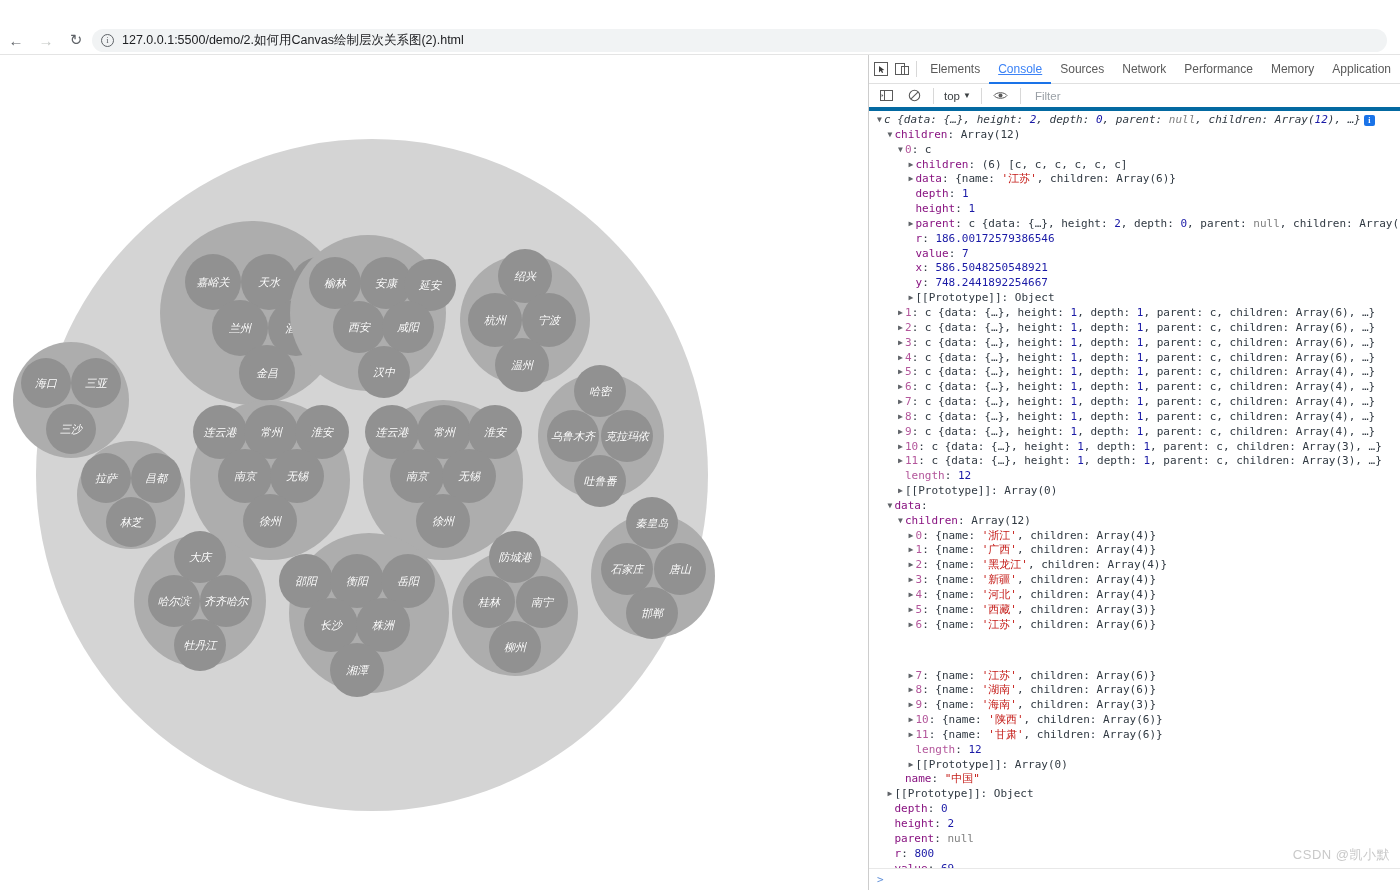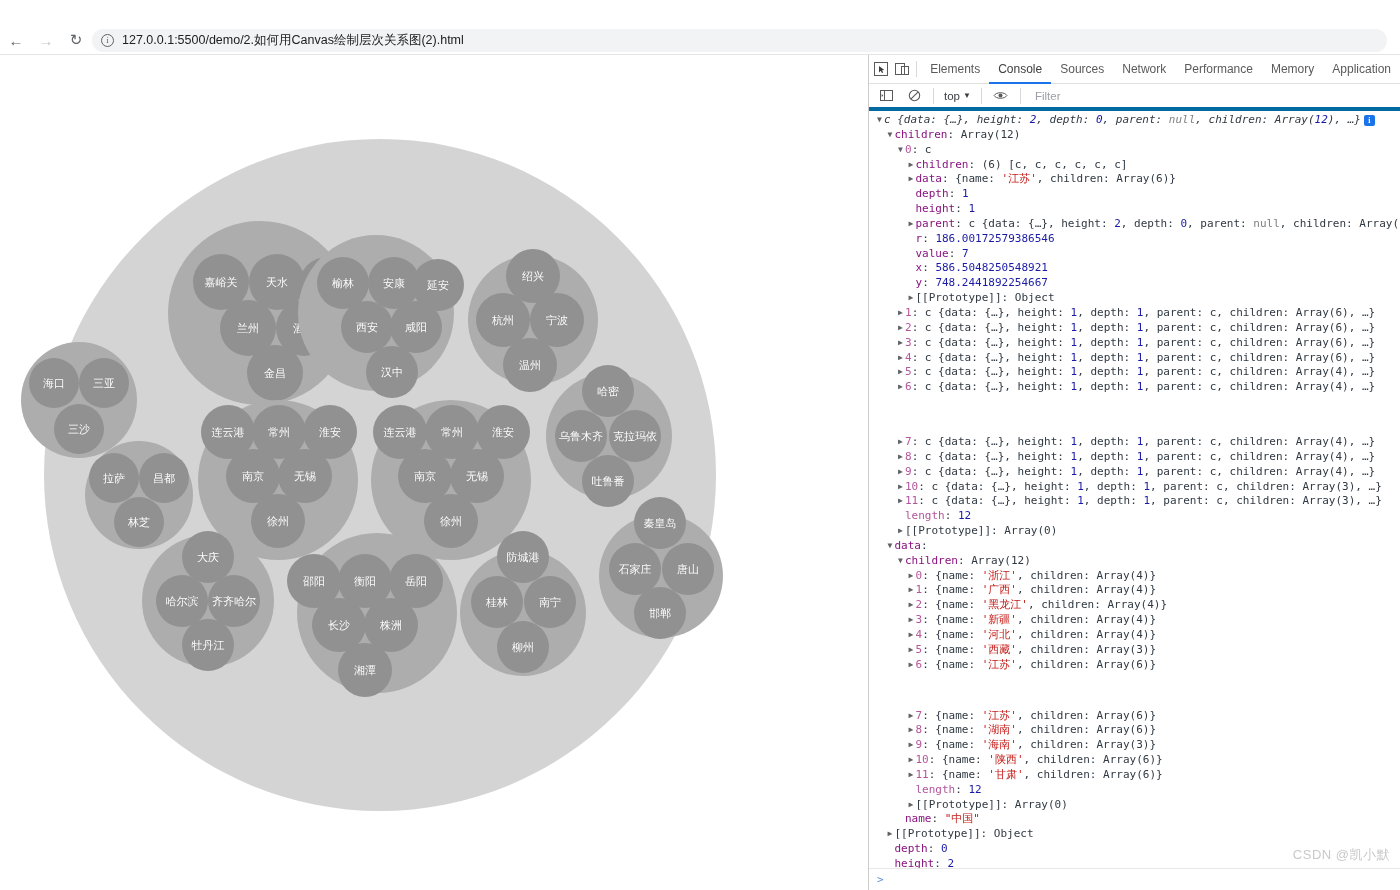--- a/index.html
+++ b/index.html
@@ -81,21 +81,21 @@
   }
   #omnibox-url { font-size: 12.5px; color: #202124; white-space: nowrap; }
 
   
   #page-viewport {
     position: absolute; left: 0; top: 55px;
     width: 868px; height: 835px;
     background: #ffffff; overflow: hidden;
   }
   #pack-root {
-    position: absolute; left: 12px; top: 0; width: 868px; height: 835px;
+    position: absolute; left: 4px; top: 0; width: 868px; height: 835px; font-style: italic;
   }
   .node { position: absolute; border-radius: 50%; }
   .node.level-0 { background: #d4d4d4; }
   .node.level-1 { background: #adadad; }
   .node.level-2 {
     background: #919191;
     display: flex; align-items: center; justify-content: center;
   }
   .node-label {
     color: #ffffff; font-size: 11px; line-height: 1;
@@ -120,21 +120,21 @@
     width: 26px; height: 26px; display: flex; align-items: center;
     justify-content: center; color: #5a5a5a;
   }
   .dt-sep { width: 1px; height: 16px; background: #d8d8d8; margin: 0 4px; }
   .dt-tab {
     font-family: "Liberation Sans", sans-serif;
     font-size: 12px; color: #5a5a5a; padding: 0 9px;
     height: 29px; line-height: 29px; white-space: nowrap;
   }
   .dt-tab.active {
-    color: #404040; box-shadow: inset 0 -2px 0 #1a73e8;
+    color: #3b82f6; box-shadow: inset 0 -2px 0 #1a73e8; text-decoration: underline;
   }
 
   #dt-filterbar {
     height: 27px; display: flex; align-items: center;
     border-bottom: 4px solid #0369a1; background: #ffffff;
     padding-left: 4px; gap: 2px;
   }
   #dt-context-select {
     font-family: "Liberation Sans", sans-serif; font-size: 11.5px;
     color: #3c4043; padding: 0 4px; display: flex;
@@ -453,21 +453,21 @@
       <div class="cl" style="padding-left: 37.5px;"><span class="tri empty">&nbsp;</span><span class="k-prop">value</span><span class="k-plain">: </span><span class="k-num">7</span></div>
       <div class="cl" style="padding-left: 37.5px;"><span class="tri empty">&nbsp;</span><span class="k-prop">x</span><span class="k-plain">: </span><span class="k-num">586.5048250548921</span></div>
       <div class="cl" style="padding-left: 37.5px;"><span class="tri empty">&nbsp;</span><span class="k-prop">y</span><span class="k-plain">: </span><span class="k-num">748.2441892254667</span></div>
       <div class="cl" style="padding-left: 37.5px;"><span class="tri">▶</span><span class="k-plain">[[Prototype]]: Object</span></div>
       <div class="cl" style="padding-left: 27px;"><span class="tri">▶</span><span class="k-lenkey">1</span><span class="k-plain">: c {data: {…}, height: </span><span class="k-num">1</span><span class="k-plain">, depth: </span><span class="k-num">1</span><span class="k-plain">, parent: c, children: Array(6), …}</span></div>
       <div class="cl" style="padding-left: 27px;"><span class="tri">▶</span><span class="k-lenkey">2</span><span class="k-plain">: c {data: {…}, height: </span><span class="k-num">1</span><span class="k-plain">, depth: </span><span class="k-num">1</span><span class="k-plain">, parent: c, children: Array(6), …}</span></div>
       <div class="cl" style="padding-left: 27px;"><span class="tri">▶</span><span class="k-lenkey">3</span><span class="k-plain">: c {data: {…}, height: </span><span class="k-num">1</span><span class="k-plain">, depth: </span><span class="k-num">1</span><span class="k-plain">, parent: c, children: Array(6), …}</span></div>
       <div class="cl" style="padding-left: 27px;"><span class="tri">▶</span><span class="k-lenkey">4</span><span class="k-plain">: c {data: {…}, height: </span><span class="k-num">1</span><span class="k-plain">, depth: </span><span class="k-num">1</span><span class="k-plain">, parent: c, children: Array(6), …}</span></div>
       <div class="cl" style="padding-left: 27px;"><span class="tri">▶</span><span class="k-lenkey">5</span><span class="k-plain">: c {data: {…}, height: </span><span class="k-num">1</span><span class="k-plain">, depth: </span><span class="k-num">1</span><span class="k-plain">, parent: c, children: Array(4), …}</span></div>
       <div class="cl" style="padding-left: 27px;"><span class="tri">▶</span><span class="k-lenkey">6</span><span class="k-plain">: c {data: {…}, height: </span><span class="k-num">1</span><span class="k-plain">, depth: </span><span class="k-num">1</span><span class="k-plain">, parent: c, children: Array(4), …}</span></div>
-      <div class="cl" style="padding-left: 27px; margin-top: 40px;"><span class="tri">▶</span><span class="k-lenkey">7</span><span class="k-plain">: c {data: {…}, height: </span><span class="k-num">1</span><span class="k-plain">, depth: </span><span class="k-num">1</span><span class="k-plain">, parent: c, children: Array(4), …}</span></div>
+      <div class="cl" style="padding-left: 27px;"><span class="tri">▶</span><span class="k-lenkey">7</span><span class="k-plain">: c {data: {…}, height: </span><span class="k-num">1</span><span class="k-plain">, depth: </span><span class="k-num">1</span><span class="k-plain">, parent: c, children: Array(4), …}</span></div>
       <div class="cl" style="padding-left: 27px;"><span class="tri">▶</span><span class="k-lenkey">8</span><span class="k-plain">: c {data: {…}, height: </span><span class="k-num">1</span><span class="k-plain">, depth: </span><span class="k-num">1</span><span class="k-plain">, parent: c, children: Array(4), …}</span></div>
       <div class="cl" style="padding-left: 27px;"><span class="tri">▶</span><span class="k-lenkey">9</span><span class="k-plain">: c {data: {…}, height: </span><span class="k-num">1</span><span class="k-plain">, depth: </span><span class="k-num">1</span><span class="k-plain">, parent: c, children: Array(4), …}</span></div>
       <div class="cl" style="padding-left: 27px;"><span class="tri">▶</span><span class="k-lenkey">10</span><span class="k-plain">: c {data: {…}, height: </span><span class="k-num">1</span><span class="k-plain">, depth: </span><span class="k-num">1</span><span class="k-plain">, parent: c, children: Array(3), …}</span></div>
       <div class="cl" style="padding-left: 27px;"><span class="tri">▶</span><span class="k-lenkey">11</span><span class="k-plain">: c {data: {…}, height: </span><span class="k-num">1</span><span class="k-plain">, depth: </span><span class="k-num">1</span><span class="k-plain">, parent: c, children: Array(3), …}</span></div>
       <div class="cl" style="padding-left: 27px;"><span class="tri empty">&nbsp;</span><span class="k-lenkey">length</span><span class="k-plain">: </span><span class="k-num">12</span></div>
       <div class="cl" style="padding-left: 27px;"><span class="tri">▶</span><span class="k-plain">[[Prototype]]: Array(0)</span></div>
       <div class="cl" style="padding-left: 16.5px;"><span class="tri">▼</span><span class="k-prop">data</span><span class="k-plain">:</span></div>
       <div class="cl" style="padding-left: 27px;"><span class="tri">▼</span><span class="k-prop">children</span><span class="k-plain">: Array(12)</span></div>
       <div class="cl" style="padding-left: 37.5px;"><span class="tri">▶</span><span class="k-lenkey">0</span><span class="k-plain">: {name: </span><span class="k-str">'浙江'</span><span class="k-plain">, children: Array(4)}</span></div>
       <div class="cl" style="padding-left: 37.5px;"><span class="tri">▶</span><span class="k-lenkey">1</span><span class="k-plain">: {name: </span><span class="k-str">'广西'</span><span class="k-plain">, children: Array(4)}</span></div>

